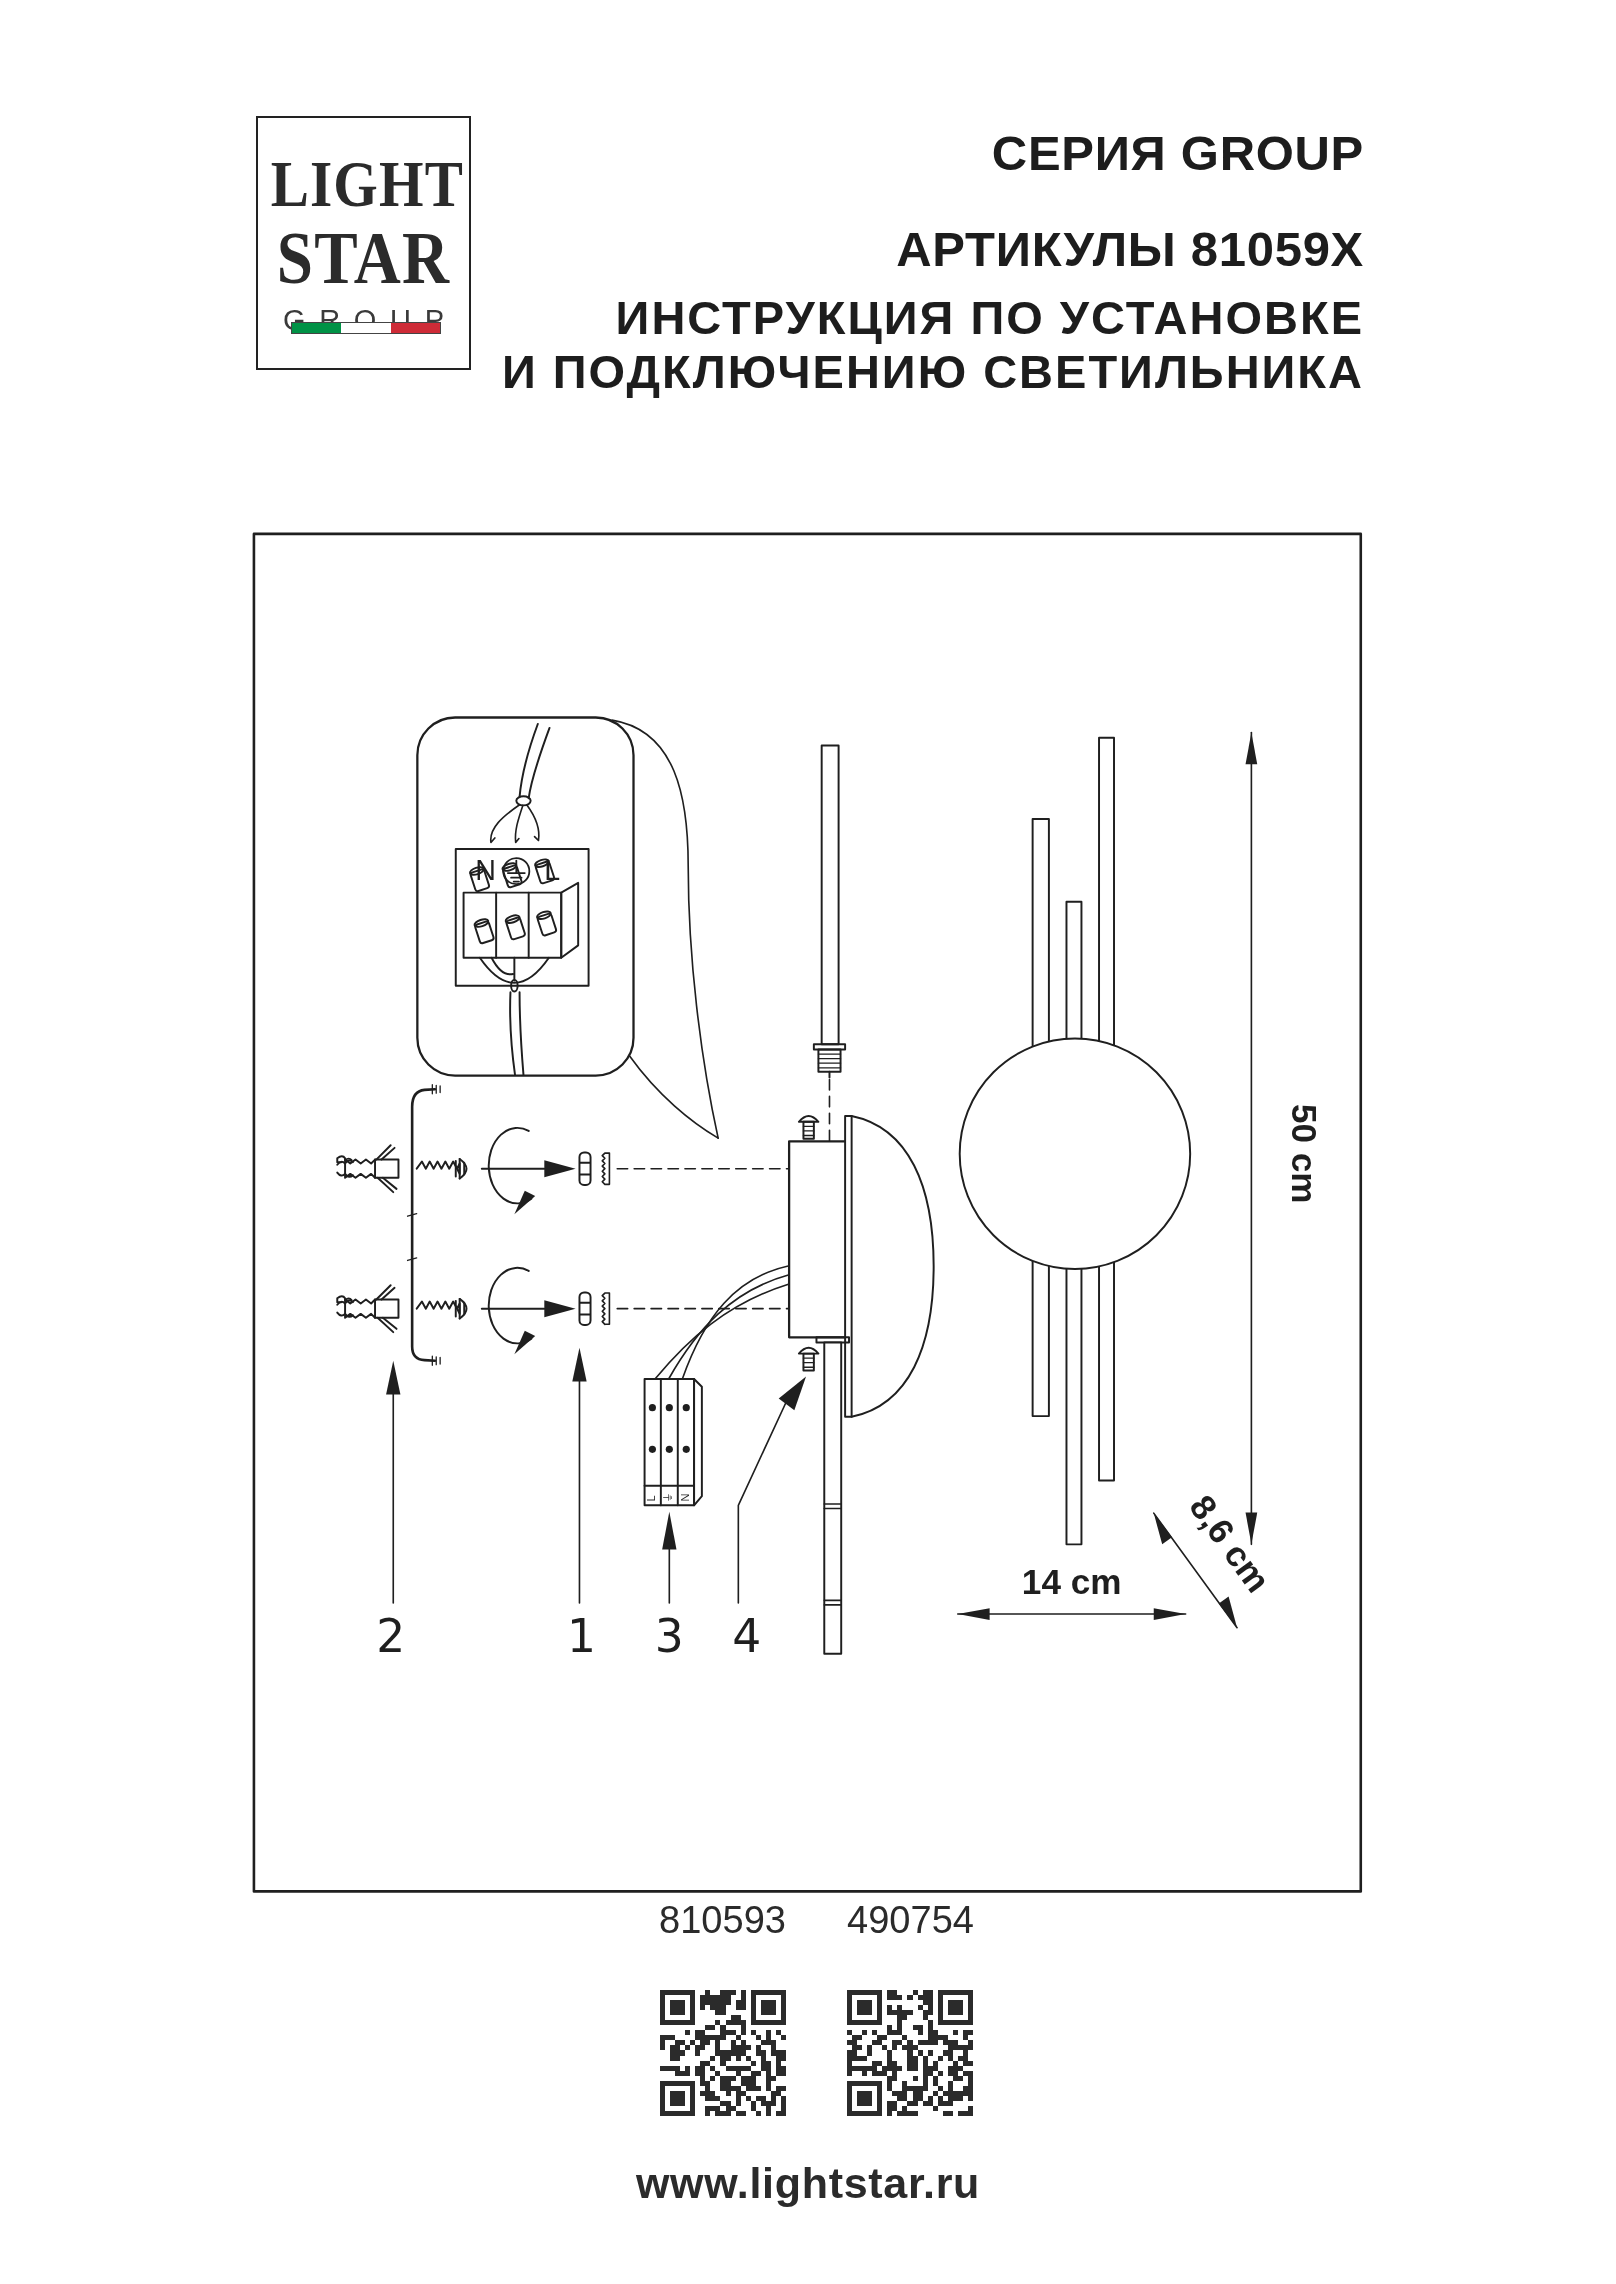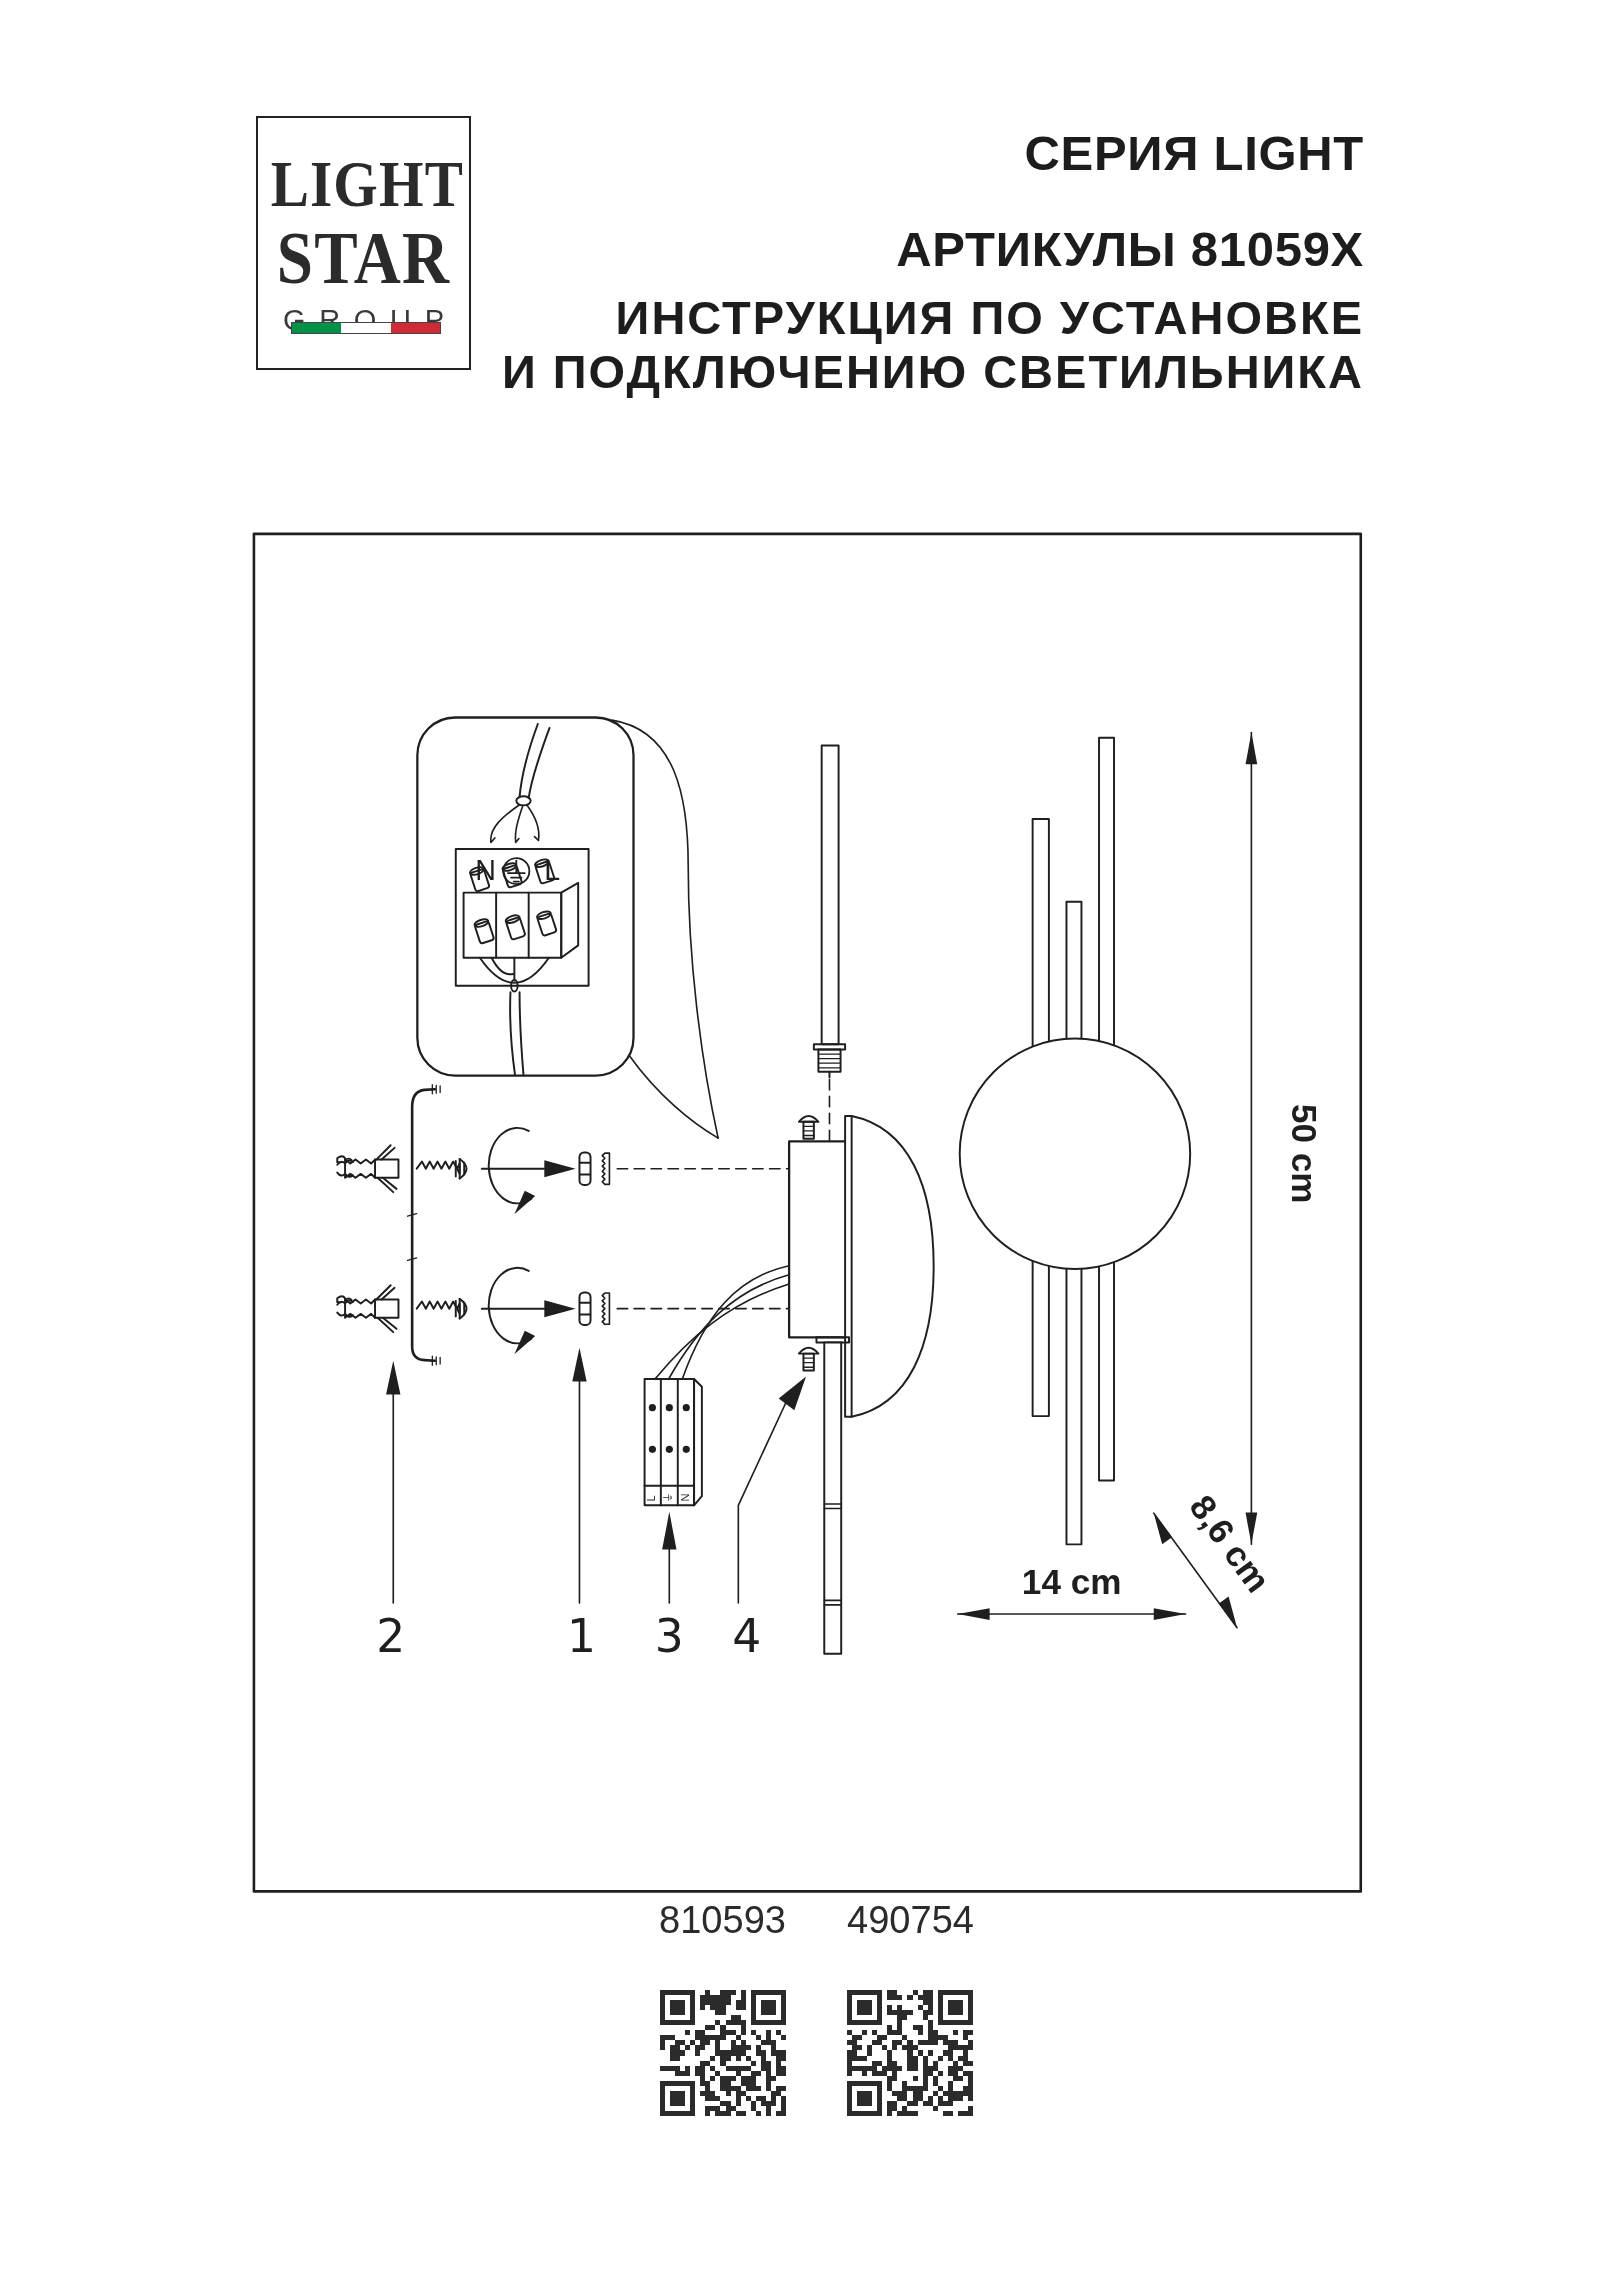--- a/index.html
+++ b/index.html
@@ -41,21 +41,21 @@
     <span class="logo-serif" id="logo-light">LIGHT</span>
     <span class="logo-serif" id="logo-star">STAR</span>
     <span id="logo-group">GROUP</span>
     <div id="logo-flag">
       <div style="background: rgb(0, 146, 70);"></div>
       <div style="background: rgb(255, 255, 255);"></div>
       <div style="background: rgb(206, 43, 55);"></div>
     </div>
   </div>
 
-  <div class="abs hdr" id="hdr-series">СЕРИЯ LIGHT</div>
+  <div class="abs hdr" id="hdr-series">СЕРИЯ GROUP</div>
   <div class="abs hdr" id="hdr-articles">АРТИКУЛЫ 81059X</div>
   <div class="abs hdr" id="hdr-line2">И ПОДКЛЮЧЕНИЮ СВЕТИЛЬНИКА</div>
   <div class="abs hdr" id="hdr-line1">ИНСТРУКЦИЯ ПО УСТАНОВКЕ</div>
 
   <svg class="abs" style="left:0;top:0;" width="1616" height="2284" viewBox="0 0 2482 3508" fill="none" stroke="#1f1f1f" stroke-width="3" stroke-linecap="round" stroke-linejoin="round">
 
     <defs>
 
       <g id="hwrow">
 
@@ -288,14 +288,15 @@
   </svg>
 
   <div class="abs code-label" id="code1">810593</div>
   <div class="abs code-label" id="code2">490754</div>
   <svg class="abs qr" id="qr1" viewBox="0 0 25 25" shape-rendering="crispEdges">
       <path d="M9,0h1v1h-1zM12,0h1v1h-1zM13,0h1v1h-1zM14,0h1v1h-1zM16,0h1v1h-1zM8,1h1v1h-1zM9,1h1v1h-1zM10,1h1v1h-1zM11,1h1v1h-1zM12,1h1v1h-1zM13,1h1v1h-1zM16,1h1v1h-1zM8,2h1v1h-1zM9,2h1v1h-1zM10,2h1v1h-1zM11,2h1v1h-1zM12,2h1v1h-1zM13,2h1v1h-1zM15,2h1v1h-1zM16,2h1v1h-1zM8,3h1v1h-1zM10,3h1v1h-1zM11,3h1v1h-1zM12,3h1v1h-1zM15,3h1v1h-1zM16,3h1v1h-1zM11,4h1v1h-1zM12,4h1v1h-1zM14,5h1v1h-1zM15,5h1v1h-1zM11,6h1v1h-1zM13,6h1v1h-1zM14,6h1v1h-1zM15,6h1v1h-1zM16,6h1v1h-1zM9,7h1v1h-1zM10,7h1v1h-1zM12,7h1v1h-1zM16,7h1v1h-1zM5,8h1v1h-1zM7,8h1v1h-1zM8,8h1v1h-1zM12,8h1v1h-1zM13,8h1v1h-1zM14,8h1v1h-1zM16,8h1v1h-1zM18,8h1v1h-1zM21,8h1v1h-1zM23,8h1v1h-1zM0,9h1v1h-1zM1,9h1v1h-1zM2,9h1v1h-1zM7,9h1v1h-1zM8,9h1v1h-1zM9,9h1v1h-1zM10,9h1v1h-1zM11,9h1v1h-1zM12,9h1v1h-1zM15,9h1v1h-1zM19,9h1v1h-1zM21,9h1v1h-1zM24,9h1v1h-1zM0,10h1v1h-1zM3,10h1v1h-1zM4,10h1v1h-1zM6,10h1v1h-1zM8,10h1v1h-1zM9,10h1v1h-1zM11,10h1v1h-1zM14,10h1v1h-1zM16,10h1v1h-1zM20,10h1v1h-1zM21,10h1v1h-1zM22,10h1v1h-1zM0,11h1v1h-1zM2,11h1v1h-1zM3,11h1v1h-1zM5,11h1v1h-1zM7,11h1v1h-1zM8,11h1v1h-1zM11,11h1v1h-1zM14,11h1v1h-1zM15,11h1v1h-1zM16,11h1v1h-1zM17,11h1v1h-1zM19,11h1v1h-1zM22,11h1v1h-1zM2,12h1v1h-1zM3,12h1v1h-1zM4,12h1v1h-1zM7,12h1v1h-1zM11,12h1v1h-1zM12,12h1v1h-1zM13,12h1v1h-1zM14,12h1v1h-1zM15,12h1v1h-1zM16,12h1v1h-1zM19,12h1v1h-1zM20,12h1v1h-1zM22,12h1v1h-1zM23,12h1v1h-1zM24,12h1v1h-1zM2,13h1v1h-1zM3,13h1v1h-1zM10,13h1v1h-1zM12,13h1v1h-1zM13,13h1v1h-1zM15,13h1v1h-1zM17,13h1v1h-1zM20,13h1v1h-1zM23,13h1v1h-1zM24,13h1v1h-1zM8,14h1v1h-1zM9,14h1v1h-1zM12,14h1v1h-1zM18,14h1v1h-1zM20,14h1v1h-1zM21,14h1v1h-1zM23,14h1v1h-1zM0,15h1v1h-1zM1,15h1v1h-1zM2,15h1v1h-1zM3,15h1v1h-1zM5,15h1v1h-1zM7,15h1v1h-1zM8,15h1v1h-1zM10,15h1v1h-1zM13,15h1v1h-1zM14,15h1v1h-1zM15,15h1v1h-1zM16,15h1v1h-1zM17,15h1v1h-1zM20,15h1v1h-1zM21,15h1v1h-1zM23,15h1v1h-1zM24,15h1v1h-1zM3,16h1v1h-1zM4,16h1v1h-1zM5,16h1v1h-1zM7,16h1v1h-1zM8,16h1v1h-1zM11,16h1v1h-1zM15,16h1v1h-1zM18,16h1v1h-1zM19,16h1v1h-1zM21,16h1v1h-1zM23,16h1v1h-1zM24,16h1v1h-1zM8,17h1v1h-1zM10,17h1v1h-1zM12,17h1v1h-1zM13,17h1v1h-1zM14,17h1v1h-1zM16,17h1v1h-1zM17,17h1v1h-1zM18,17h1v1h-1zM21,17h1v1h-1zM22,17h1v1h-1zM8,18h1v1h-1zM9,18h1v1h-1zM12,18h1v1h-1zM13,18h1v1h-1zM16,18h1v1h-1zM17,18h1v1h-1zM18,18h1v1h-1zM21,18h1v1h-1zM9,19h1v1h-1zM12,19h1v1h-1zM13,19h1v1h-1zM14,19h1v1h-1zM15,19h1v1h-1zM17,19h1v1h-1zM18,19h1v1h-1zM19,19h1v1h-1zM21,19h1v1h-1zM23,19h1v1h-1zM24,19h1v1h-1zM8,20h1v1h-1zM9,20h1v1h-1zM10,20h1v1h-1zM13,20h1v1h-1zM15,20h1v1h-1zM16,20h1v1h-1zM22,20h1v1h-1zM23,20h1v1h-1zM9,21h1v1h-1zM10,21h1v1h-1zM11,21h1v1h-1zM15,21h1v1h-1zM17,21h1v1h-1zM19,21h1v1h-1zM20,21h1v1h-1zM22,21h1v1h-1zM24,21h1v1h-1zM12,22h1v1h-1zM13,22h1v1h-1zM15,22h1v1h-1zM18,22h1v1h-1zM20,22h1v1h-1zM21,22h1v1h-1zM22,22h1v1h-1zM24,22h1v1h-1zM9,23h1v1h-1zM10,23h1v1h-1zM11,23h1v1h-1zM13,23h1v1h-1zM14,23h1v1h-1zM18,23h1v1h-1zM21,23h1v1h-1zM24,23h1v1h-1zM9,24h1v1h-1zM11,24h1v1h-1zM12,24h1v1h-1zM13,24h1v1h-1zM15,24h1v1h-1zM16,24h1v1h-1zM19,24h1v1h-1zM21,24h1v1h-1zM23,24h1v1h-1zM24,24h1v1h-1zM0,0h7v7h-7z M1,1h5v5h-5z M2,2h3v3h-3zM18,0h7v7h-7z M19,1h5v5h-5z M20,2h3v3h-3zM0,18h7v7h-7z M1,19h5v5h-5z M2,20h3v3h-3z" fill="#2b2b2b" fill-rule="evenodd"></path>
     </svg>
   <svg class="abs qr" id="qr2" viewBox="0 0 25 25" shape-rendering="crispEdges">
       <path d="M8,0h1v1h-1zM9,0h1v1h-1zM13,0h1v1h-1zM15,0h1v1h-1zM16,0h1v1h-1zM8,1h1v1h-1zM9,1h1v1h-1zM10,1h1v1h-1zM12,1h1v1h-1zM14,1h1v1h-1zM15,1h1v1h-1zM16,1h1v1h-1zM15,2h1v1h-1zM16,2h1v1h-1zM8,3h1v1h-1zM10,3h1v1h-1zM14,3h1v1h-1zM16,3h1v1h-1zM8,4h1v1h-1zM9,4h1v1h-1zM10,4h1v1h-1zM11,4h1v1h-1zM12,4h1v1h-1zM15,4h1v1h-1zM16,4h1v1h-1zM10,5h1v1h-1zM11,5h1v1h-1zM15,5h1v1h-1zM10,6h1v1h-1zM16,6h1v1h-1zM8,7h1v1h-1zM10,7h1v1h-1zM13,7h1v1h-1zM14,7h1v1h-1zM16,7h1v1h-1zM0,8h1v1h-1zM3,8h1v1h-1zM5,8h1v1h-1zM8,8h1v1h-1zM9,8h1v1h-1zM10,8h1v1h-1zM14,8h1v1h-1zM16,8h1v1h-1zM17,8h1v1h-1zM21,8h1v1h-1zM23,8h1v1h-1zM24,8h1v1h-1zM1,9h1v1h-1zM2,9h1v1h-1zM6,9h1v1h-1zM7,9h1v1h-1zM11,9h1v1h-1zM16,9h1v1h-1zM17,9h1v1h-1zM18,9h1v1h-1zM19,9h1v1h-1zM23,9h1v1h-1zM0,10h1v1h-1zM1,10h1v1h-1zM5,10h1v1h-1zM6,10h1v1h-1zM9,10h1v1h-1zM10,10h1v1h-1zM12,10h1v1h-1zM14,10h1v1h-1zM15,10h1v1h-1zM16,10h1v1h-1zM17,10h1v1h-1zM19,10h1v1h-1zM20,10h1v1h-1zM21,10h1v1h-1zM24,10h1v1h-1zM1,11h1v1h-1zM2,11h1v1h-1zM4,11h1v1h-1zM7,11h1v1h-1zM9,11h1v1h-1zM11,11h1v1h-1zM12,11h1v1h-1zM13,11h1v1h-1zM20,11h1v1h-1zM21,11h1v1h-1zM22,11h1v1h-1zM23,11h1v1h-1zM24,11h1v1h-1zM0,12h1v1h-1zM1,12h1v1h-1zM4,12h1v1h-1zM8,12h1v1h-1zM12,12h1v1h-1zM14,12h1v1h-1zM16,12h1v1h-1zM19,12h1v1h-1zM20,12h1v1h-1zM23,12h1v1h-1zM0,13h1v1h-1zM1,13h1v1h-1zM2,13h1v1h-1zM3,13h1v1h-1zM8,13h1v1h-1zM12,13h1v1h-1zM13,13h1v1h-1zM15,13h1v1h-1zM18,13h1v1h-1zM20,13h1v1h-1zM22,13h1v1h-1zM23,13h1v1h-1zM0,14h1v1h-1zM5,14h1v1h-1zM6,14h1v1h-1zM8,14h1v1h-1zM9,14h1v1h-1zM12,14h1v1h-1zM13,14h1v1h-1zM15,14h1v1h-1zM17,14h1v1h-1zM21,14h1v1h-1zM23,14h1v1h-1zM24,14h1v1h-1zM0,15h1v1h-1zM1,15h1v1h-1zM2,15h1v1h-1zM3,15h1v1h-1zM4,15h1v1h-1zM5,15h1v1h-1zM7,15h1v1h-1zM8,15h1v1h-1zM9,15h1v1h-1zM10,15h1v1h-1zM12,15h1v1h-1zM13,15h1v1h-1zM15,15h1v1h-1zM16,15h1v1h-1zM17,15h1v1h-1zM20,15h1v1h-1zM21,15h1v1h-1zM22,15h1v1h-1zM0,16h1v1h-1zM3,16h1v1h-1zM5,16h1v1h-1zM6,16h1v1h-1zM7,16h1v1h-1zM9,16h1v1h-1zM15,16h1v1h-1zM16,16h1v1h-1zM18,16h1v1h-1zM20,16h1v1h-1zM21,16h1v1h-1zM23,16h1v1h-1zM24,16h1v1h-1zM8,17h1v1h-1zM9,17h1v1h-1zM13,17h1v1h-1zM15,17h1v1h-1zM17,17h1v1h-1zM21,17h1v1h-1zM22,17h1v1h-1zM24,17h1v1h-1zM8,18h1v1h-1zM11,18h1v1h-1zM15,18h1v1h-1zM17,18h1v1h-1zM20,18h1v1h-1zM24,18h1v1h-1zM8,19h1v1h-1zM11,19h1v1h-1zM12,19h1v1h-1zM13,19h1v1h-1zM14,19h1v1h-1zM15,19h1v1h-1zM18,19h1v1h-1zM20,19h1v1h-1zM23,19h1v1h-1zM24,19h1v1h-1zM9,20h1v1h-1zM10,20h1v1h-1zM11,20h1v1h-1zM13,20h1v1h-1zM14,20h1v1h-1zM17,20h1v1h-1zM19,20h1v1h-1zM20,20h1v1h-1zM21,20h1v1h-1zM22,20h1v1h-1zM23,20h1v1h-1zM24,20h1v1h-1zM10,21h1v1h-1zM11,21h1v1h-1zM13,21h1v1h-1zM14,21h1v1h-1zM16,21h1v1h-1zM18,21h1v1h-1zM20,21h1v1h-1zM21,21h1v1h-1zM22,21h1v1h-1zM24,21h1v1h-1zM8,22h1v1h-1zM9,22h1v1h-1zM12,22h1v1h-1zM13,22h1v1h-1zM15,22h1v1h-1zM16,22h1v1h-1zM18,22h1v1h-1zM19,22h1v1h-1zM20,22h1v1h-1zM8,23h1v1h-1zM9,23h1v1h-1zM11,23h1v1h-1zM17,23h1v1h-1zM24,23h1v1h-1zM8,24h1v1h-1zM10,24h1v1h-1zM11,24h1v1h-1zM12,24h1v1h-1zM13,24h1v1h-1zM19,24h1v1h-1zM20,24h1v1h-1zM22,24h1v1h-1zM23,24h1v1h-1zM24,24h1v1h-1zM0,0h7v7h-7z M1,1h5v5h-5z M2,2h3v3h-3zM18,0h7v7h-7z M19,1h5v5h-5z M20,2h3v3h-3zM0,18h7v7h-7z M1,19h5v5h-5z M2,20h3v3h-3z" fill="#2b2b2b" fill-rule="evenodd"></path>
     </svg>
+  <div class="abs" id="website">www.lightstar.ru</div>
 </div>
 
 
 </body></html>

